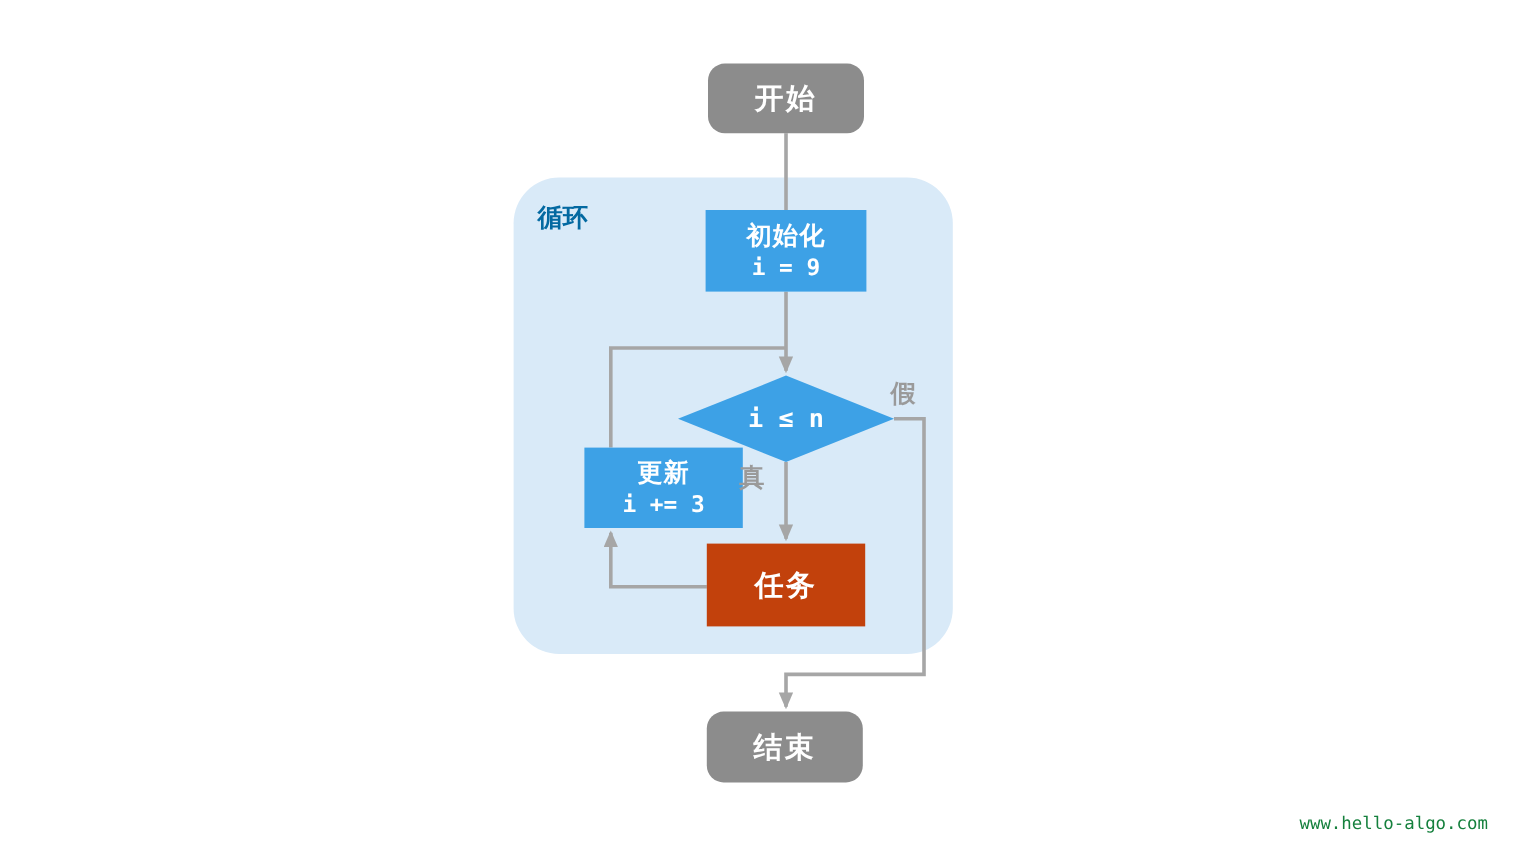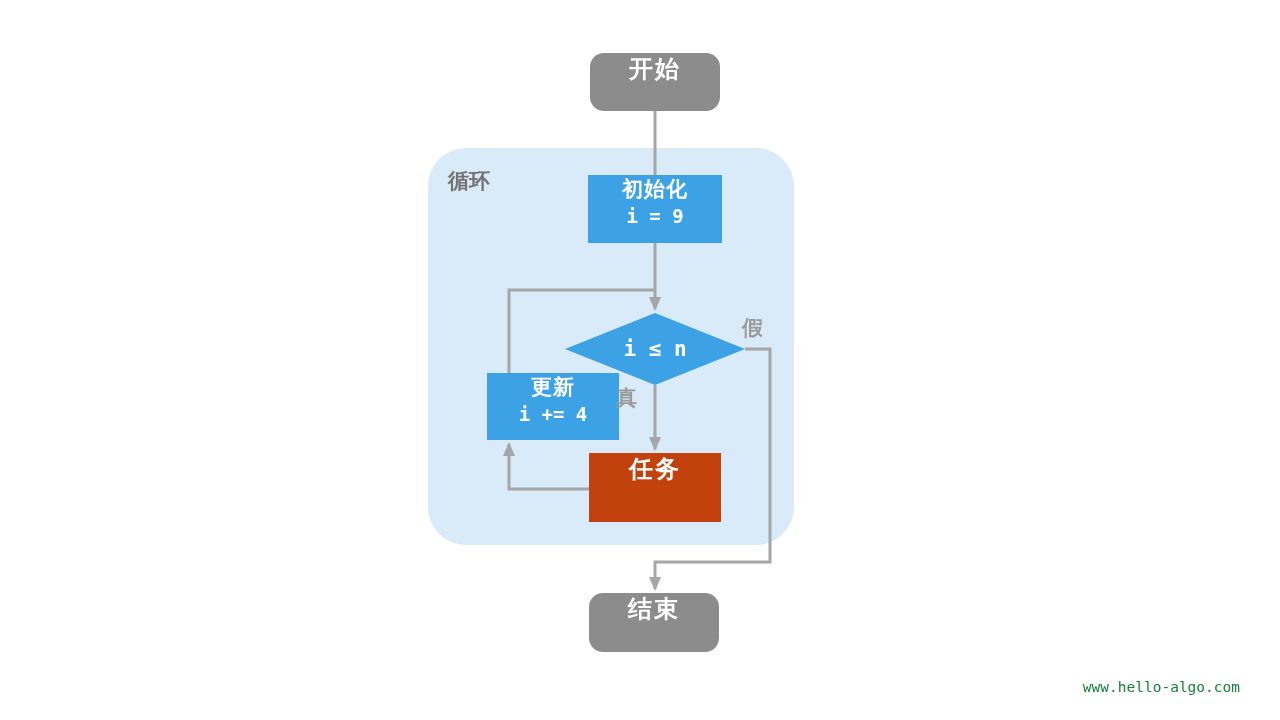--- a/index.html
+++ b/index.html
@@ -24,34 +24,35 @@
     background: #d9eaf8;
     border-radius: 38px;
     z-index: 0;
   }
   .loop-label {
     position: absolute;
     left: 448px;
     top: 167px;
     font-size: 21px;
     font-weight: 700;
-    color: #737373;
+    color: #0369a1;
     z-index: 2;
   }
   svg.connectors {
     position: absolute;
     left: 0;
     top: 0;
     z-index: 1;
   }
   .node {
     position: absolute;
     display: flex;
     flex-direction: column;
     align-items: center;
+    justify-content: center;
     color: #ffffff;
     z-index: 2;
     box-sizing: border-box;
   }
   .terminal {
     background: #8c8c8c;
     border-radius: 14px;
     font-size: 24px;
     font-weight: 600;
     letter-spacing: 2px;
@@ -153,21 +154,21 @@
     <span class="code-line">i = 9</span>
   </div>
 
   <svg class="diamond-shape" width="1280" height="720" viewBox="0 0 1280 720">
     <polygon points="655,313 745,349 655,385 565,349" fill="#3da1e6"></polygon>
   </svg>
   <div class="diamond-label">i ≤ n</div>
 
   <div class="node process" id="node-update">
     <span class="cn-line">更新</span>
-    <span class="code-line">i += 4</span>
+    <span class="code-line">i += 3</span>
   </div>
 
   <div class="node task" id="node-task">
     <span>任务</span>
   </div>
 
   <div class="node terminal" id="node-end">
     <span>结束</span>
   </div>
 

